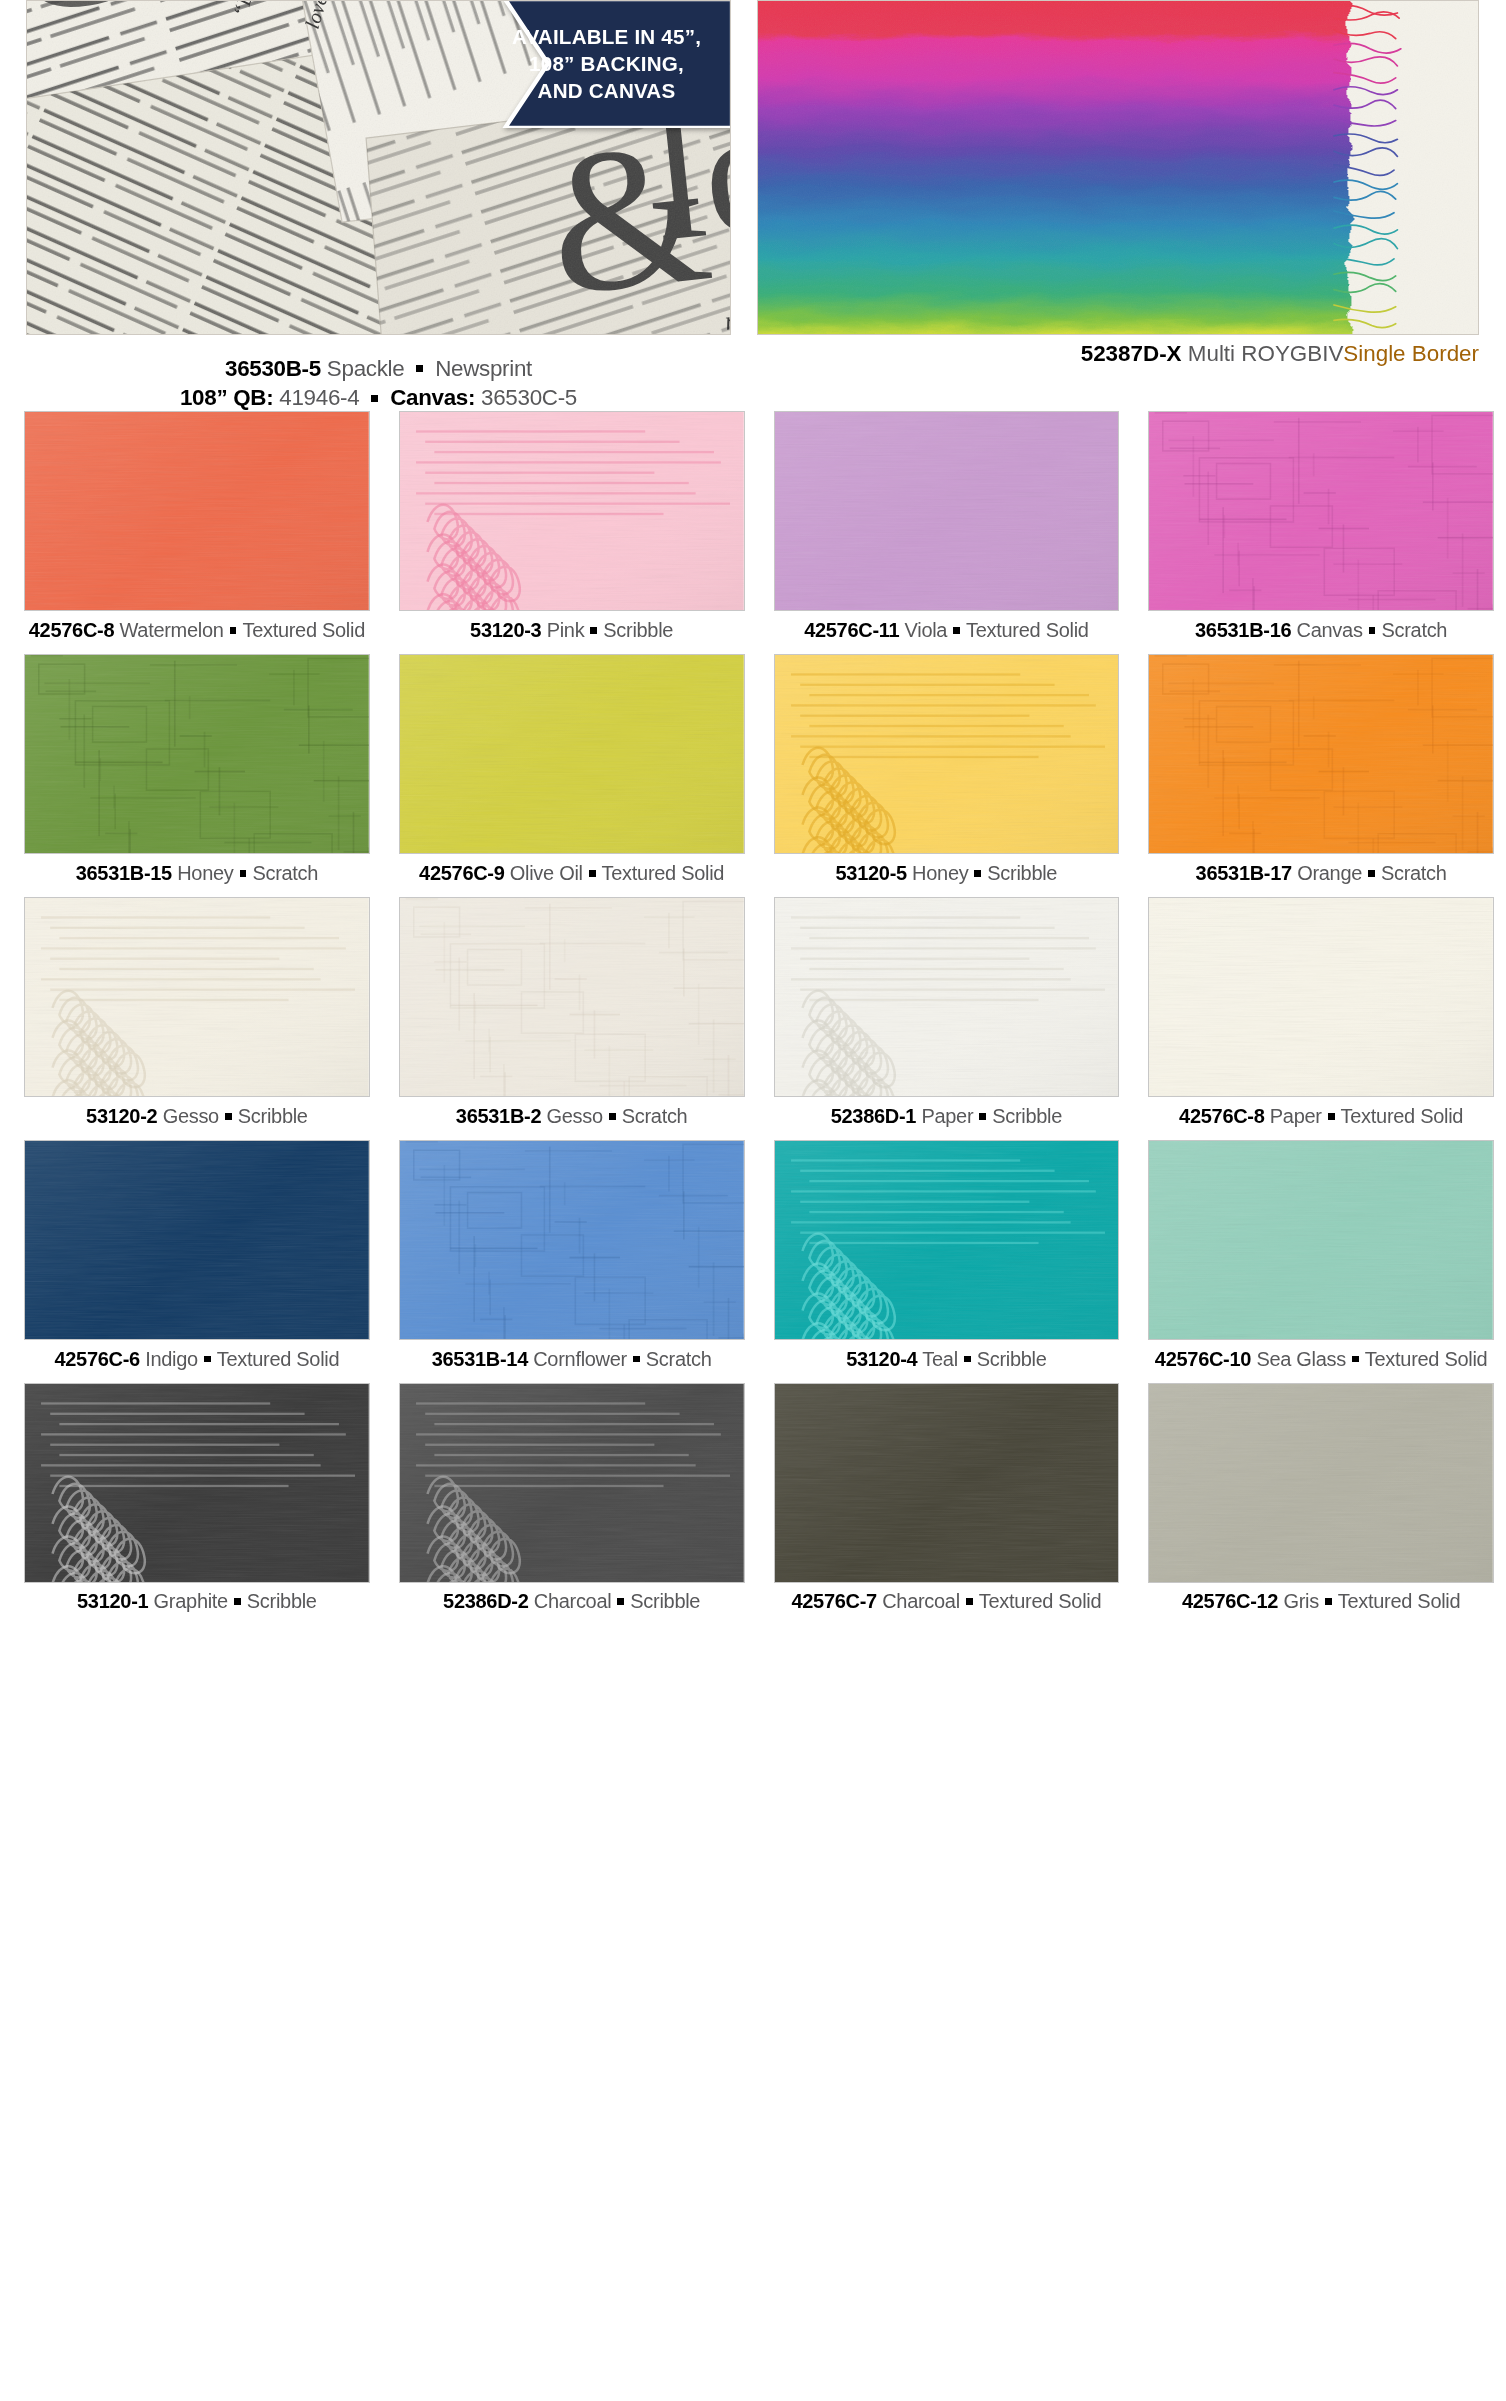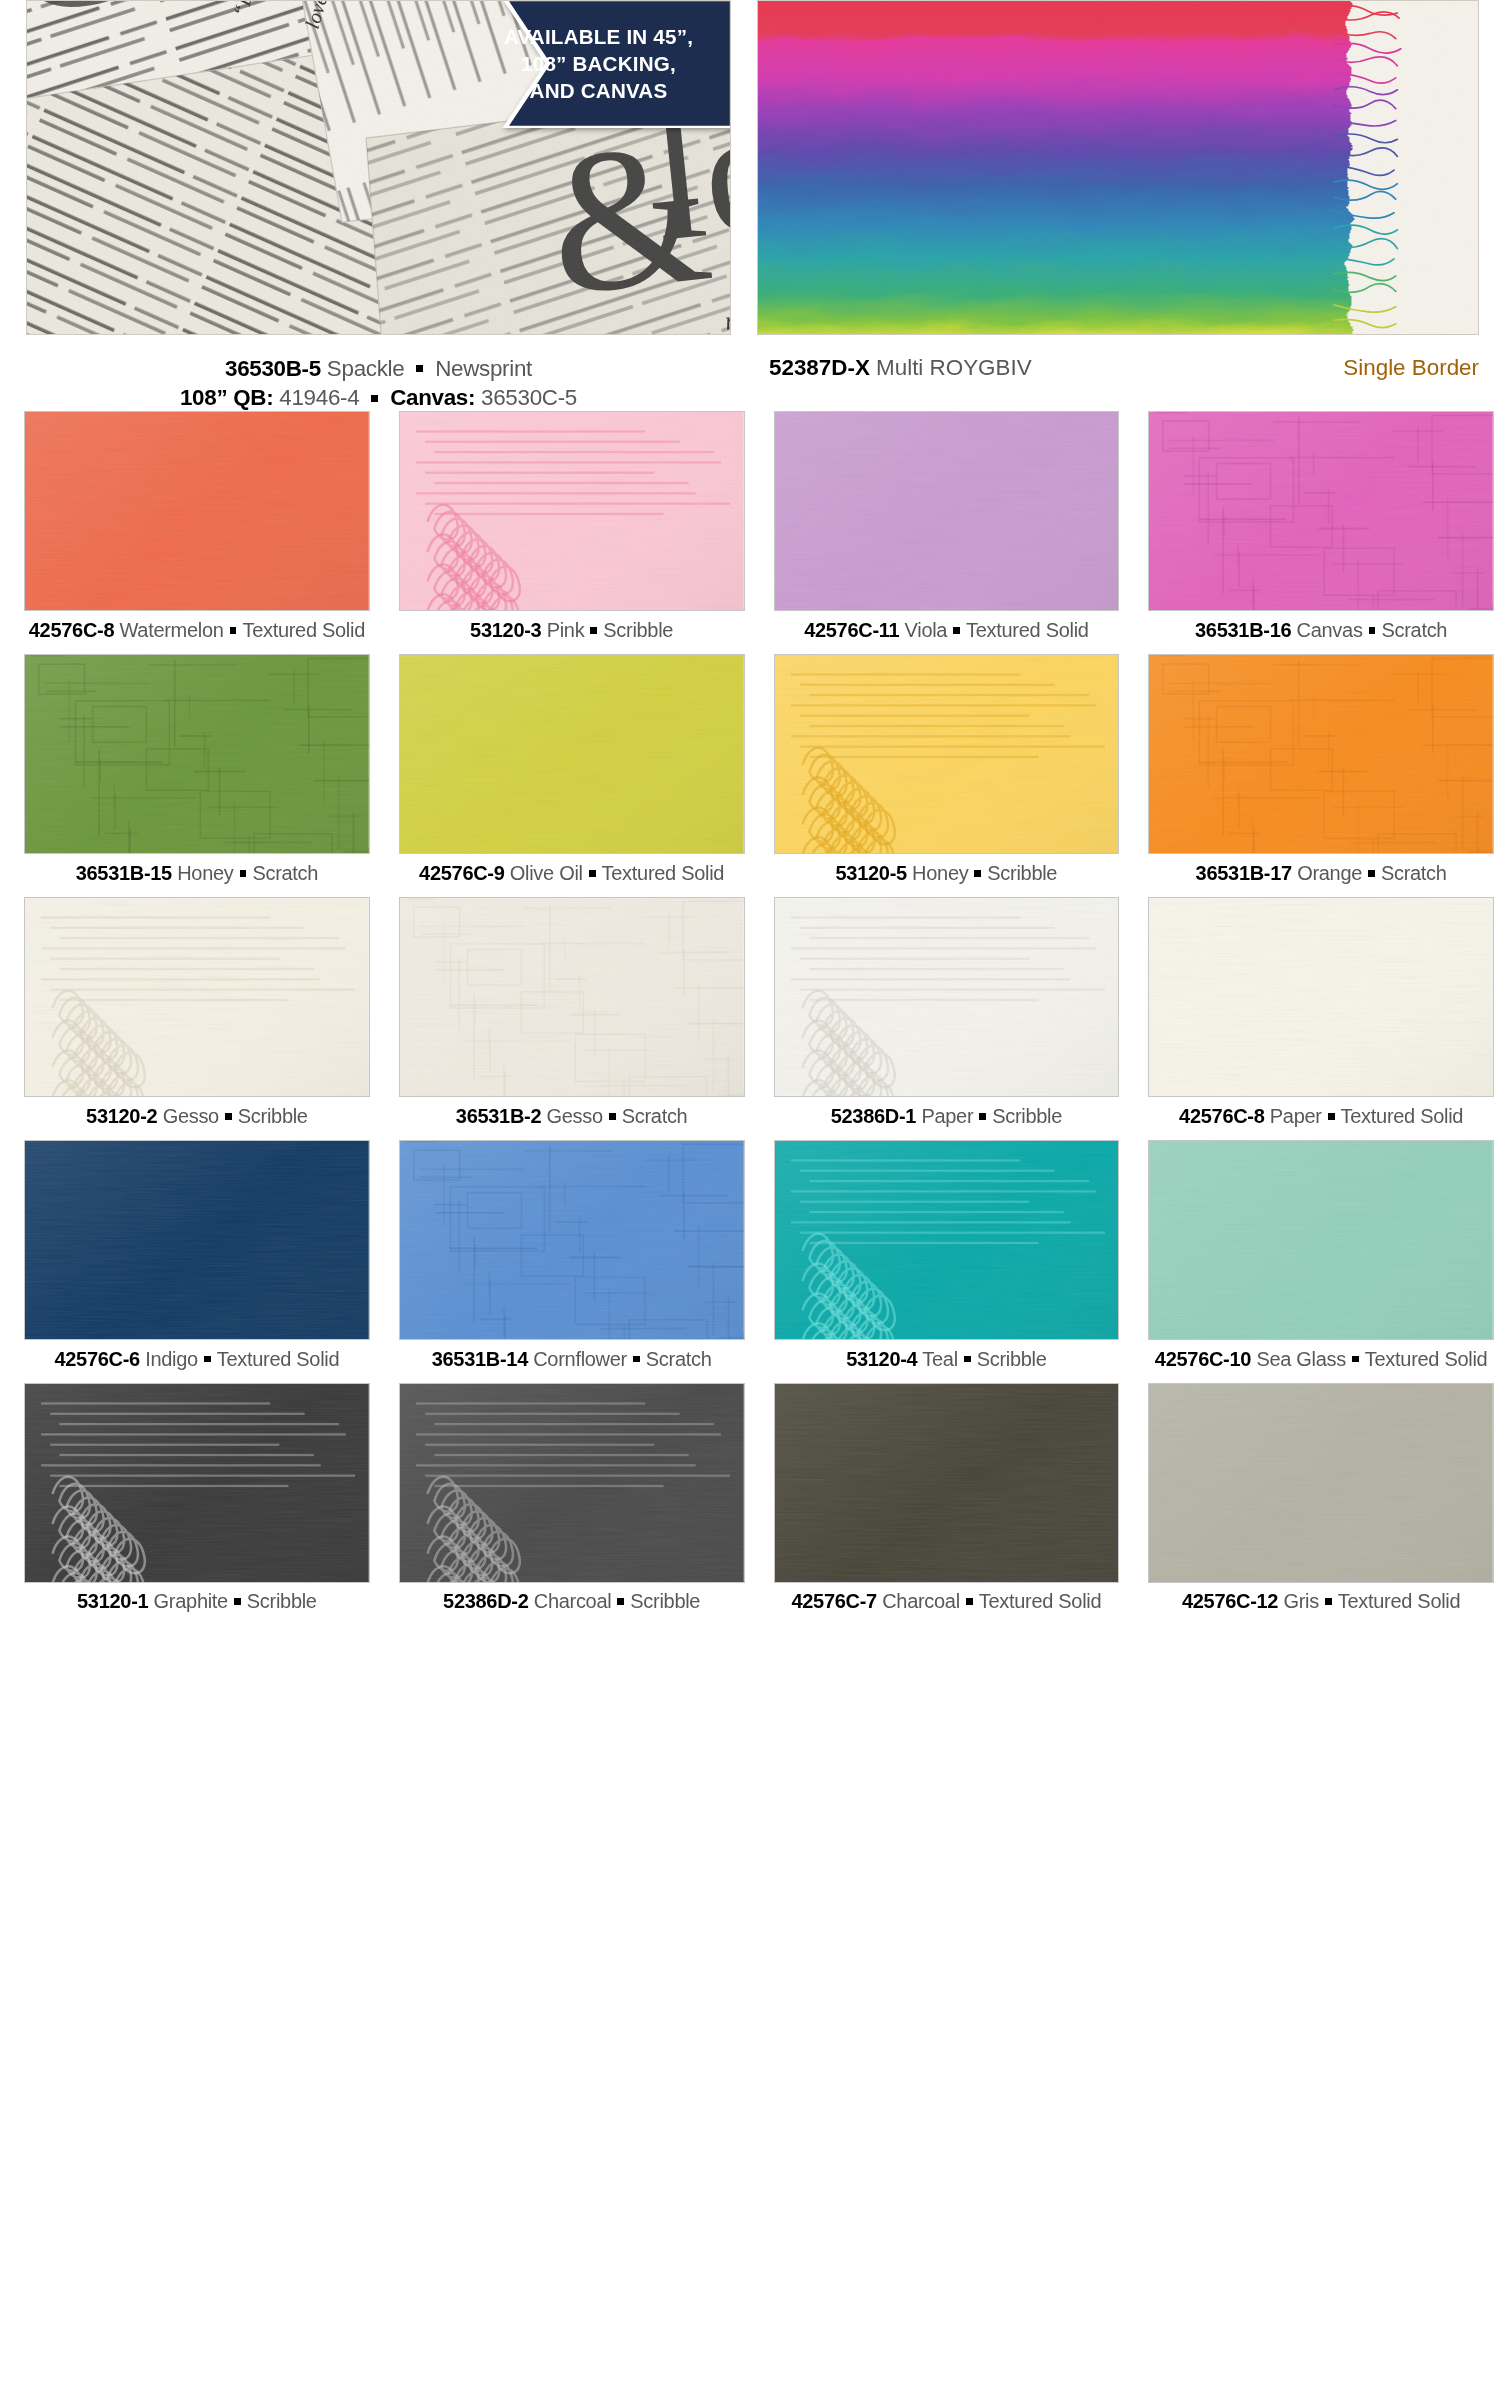--- a/index.html
+++ b/index.html
@@ -50,21 +50,21 @@
     position:absolute;
     top:-1.7px;
     right:-1.7px;
     width:258px;
     height:129px;
     z-index:5;
     filter:drop-shadow(1.7px 2.6px 2.6px rgba(0,0,0,.35));
   }
   .ribbon-text{
     position:absolute;
-    top:0; right:16px;
+    top:0; right:8px;
     width:231px;
     height:127px;
     display:flex;
     flex-direction:column;
     align-items:center;
     justify-content:center;
     color:#ffffff;
     font-weight:bold;
     font-size:20.6px;
     line-height:1.30;
@@ -105,26 +105,25 @@
     vertical-align:middle;
   }
   .top-label{
     padding-top:21px;
     font-size:22.4px;
   }
   .top-label .line2{ margin-top:3.4px; }
 
   .top-right-label{
     display:flex;
-    justify-content:space-between;
+    justify-content:flex-end;
     align-items:baseline;
-    padding-top:20px;
+    padding-top:6px;
     font-size:22.4px;
     color:#58585a;
-    margin-left:12px;
   }
   .top-right-label .left-part b{ color:#000; font-weight:bold; }
   .top-right-label .right-part{ color:#a16207; }
 
   
   .grid{
     display:grid;
     grid-template-columns:repeat(4, 1fr);
     column-gap:17px;
     row-gap:0px;

